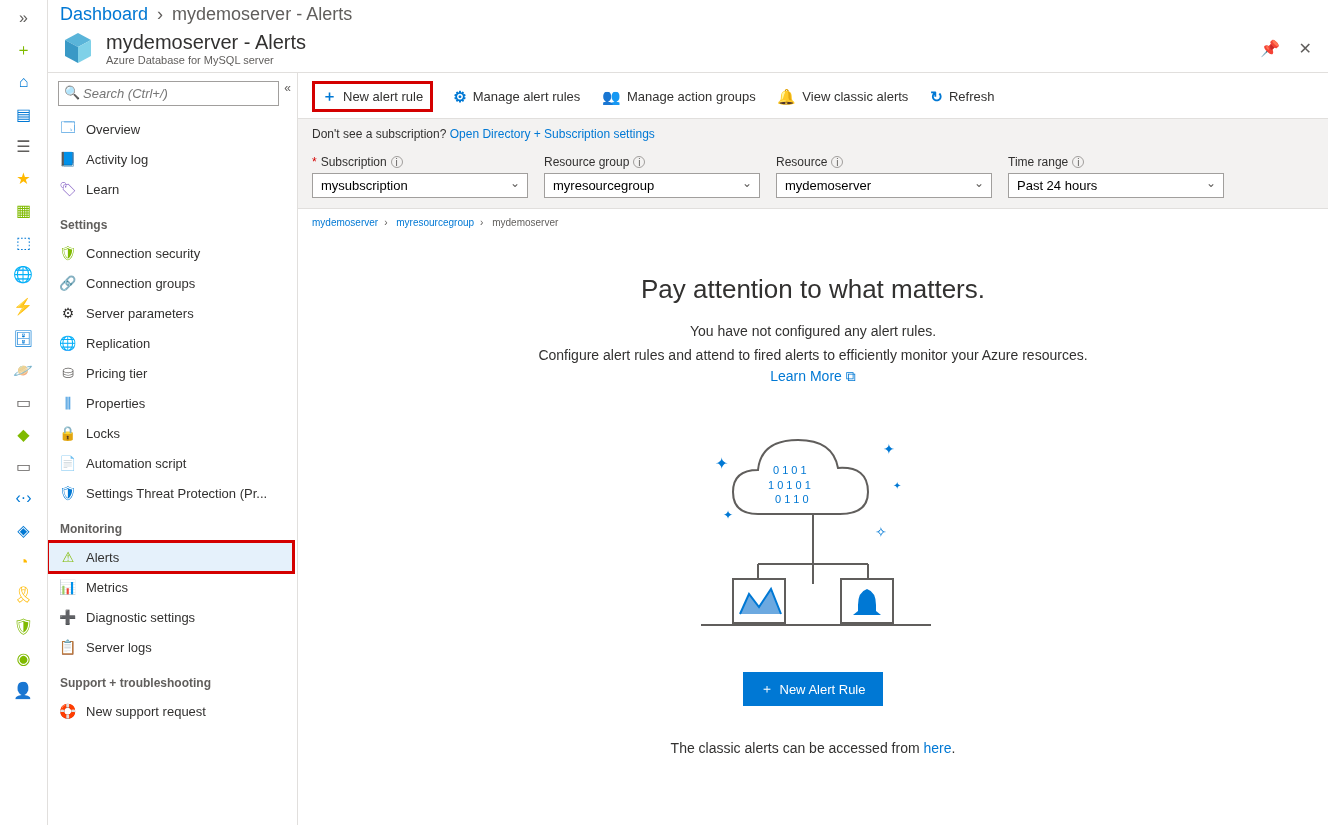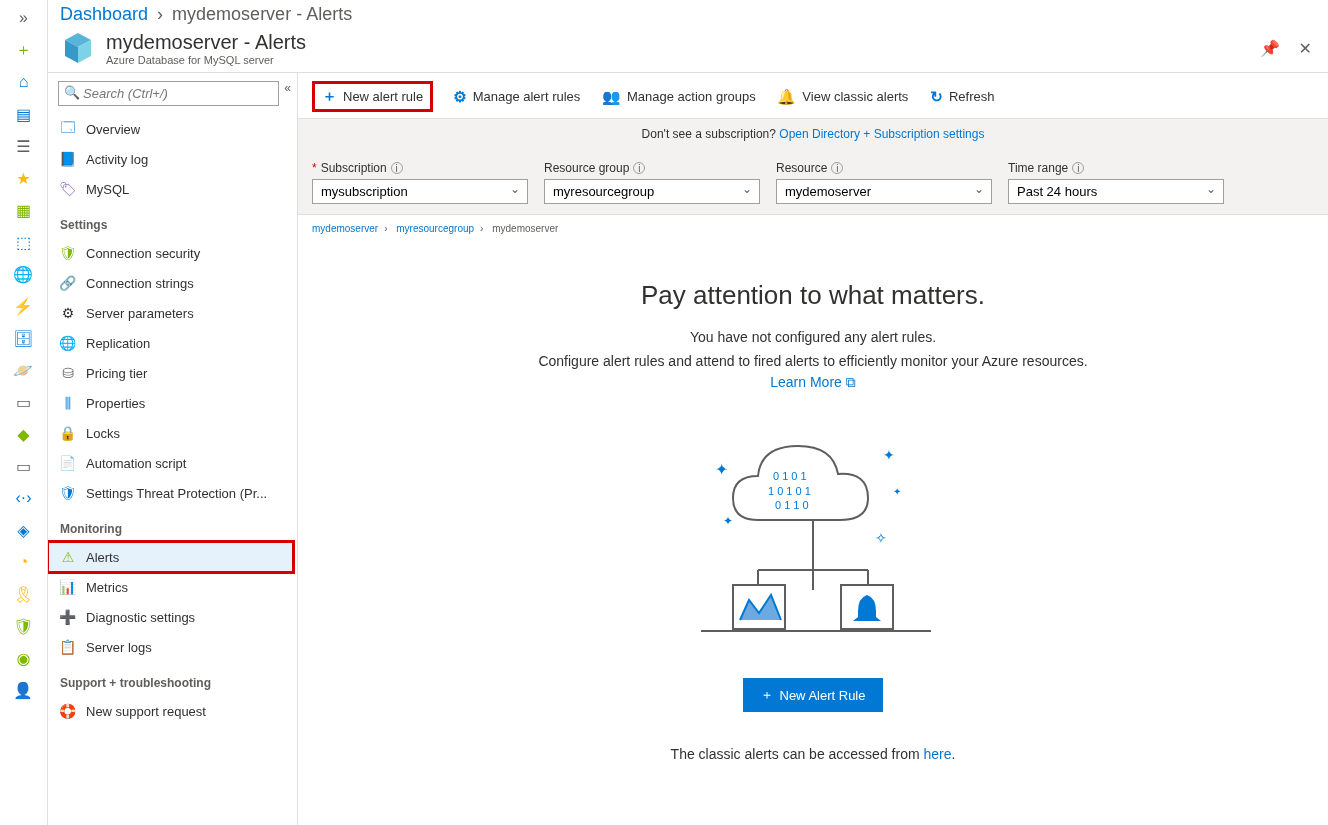--- a/index.html
+++ b/index.html
@@ -32,21 +32,21 @@
   .sb-item.selected { background:#e5f1fb;}
   .sb-item .micon { width:16px; height:16px; display:flex; align-items:center; justify-content:center; font-size:14px;}
   .sb-section { font-size:12px; color:#605e5c; font-weight:600; padding: 14px 12px 6px;}
   .highlight-red { outline: 3px solid #d40000; outline-offset:-1px;}
   .pane { flex:1; display:flex; flex-direction:column; overflow:hidden;}
   .toolbar { display:flex; align-items:center; gap:22px; padding: 10px 16px 8px; border-bottom:1px solid #e1dfdd; font-size:13px;}
   .tool-btn { display:flex; align-items:center; gap:6px; color:#323130; cursor:pointer;}
   .tool-btn .ticon { color:#0078d4; font-size:15px; font-weight:bold;}
   .tool-btn.highlight-red { padding:4px 8px;}
   .filter-bar { background:#f3f2f1; border-bottom:1px solid #e1dfdd; padding: 8px 14px 10px; font-size:12px;}
-  .filter-bar .note { margin-bottom:20px; color:#323130;text-align:center;}
+  .filter-bar .note { margin-bottom:14px; color:#323130;}
   .filter-bar .note a { color:#0078d4; text-decoration:none; cursor:pointer;}
   .filters { display:flex; gap:16px;}
   .fgroup { display:flex; flex-direction:column; gap:4px;}
   .flabel { font-size:12px; color:#323130; display:flex; align-items:center; gap:4px;}
   .flabel .req { color:#d40000;}
   .flabel .info { color:#605e5c; font-size:10px; border:1px solid #a19f9d; border-radius:50%; width:12px; height:12px; display:inline-flex; align-items:center; justify-content:center;}
   .fselect { border:1px solid #a19f9d; background:#fff; padding:4px 24px 4px 8px; font-size:13px; min-width:216px; appearance:none; position:relative;}
   .fselect-wrap { position:relative;}
   .fselect-wrap::after { content:"⌄"; position:absolute; right:8px; top:3px; color:#605e5c; pointer-events:none;}
   .crumb2 { padding: 8px 14px; font-size:10px;}
@@ -132,31 +132,31 @@
         <div class="sb-item">
             <span class="micon mi-blue">🗔</span>
             <span>Overview</span>
           </div>
         <div class="sb-item">
             <span class="micon mi-blue">📘</span>
             <span>Activity log</span>
           </div>
         <div class="sb-item">
             <span class="micon" style="color:#8661c5">🏷</span>
-            <span>MySQL</span>
+            <span>Learn</span>
           </div>
 
         <div class="sb-section">Settings</div>
         <div class="sb-item">
             <span class="micon mi-green">🛡</span>
             <span>Connection security</span>
           </div>
         <div class="sb-item">
             <span class="micon mi-gray">🔗</span>
-            <span>Connection strings</span>
+            <span>Connection groups</span>
           </div>
         <div class="sb-item">
             <span class="micon mi-dark">⚙</span>
             <span>Server parameters</span>
           </div>
         <div class="sb-item">
             <span class="micon mi-gold">🌐</span>
             <span>Replication</span>
           </div>
         <div class="sb-item">

